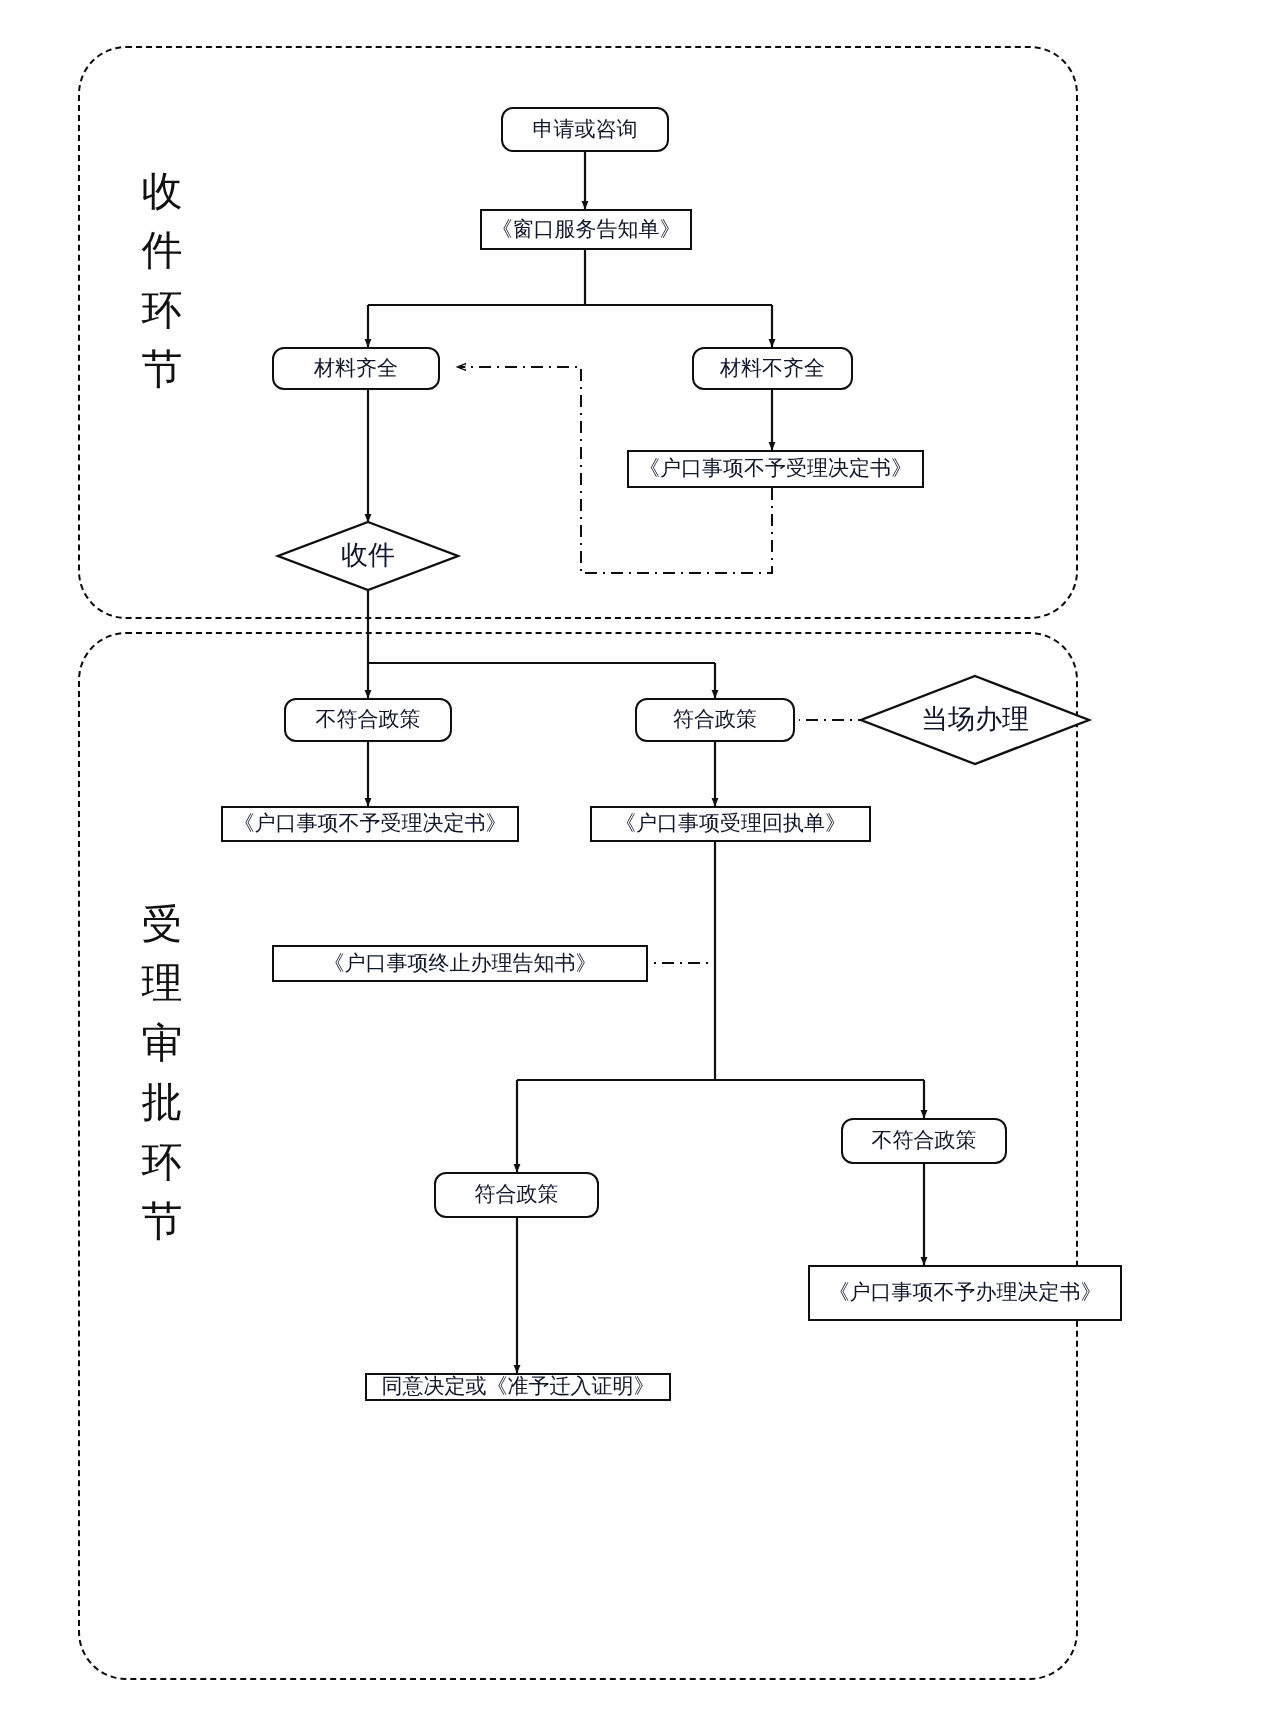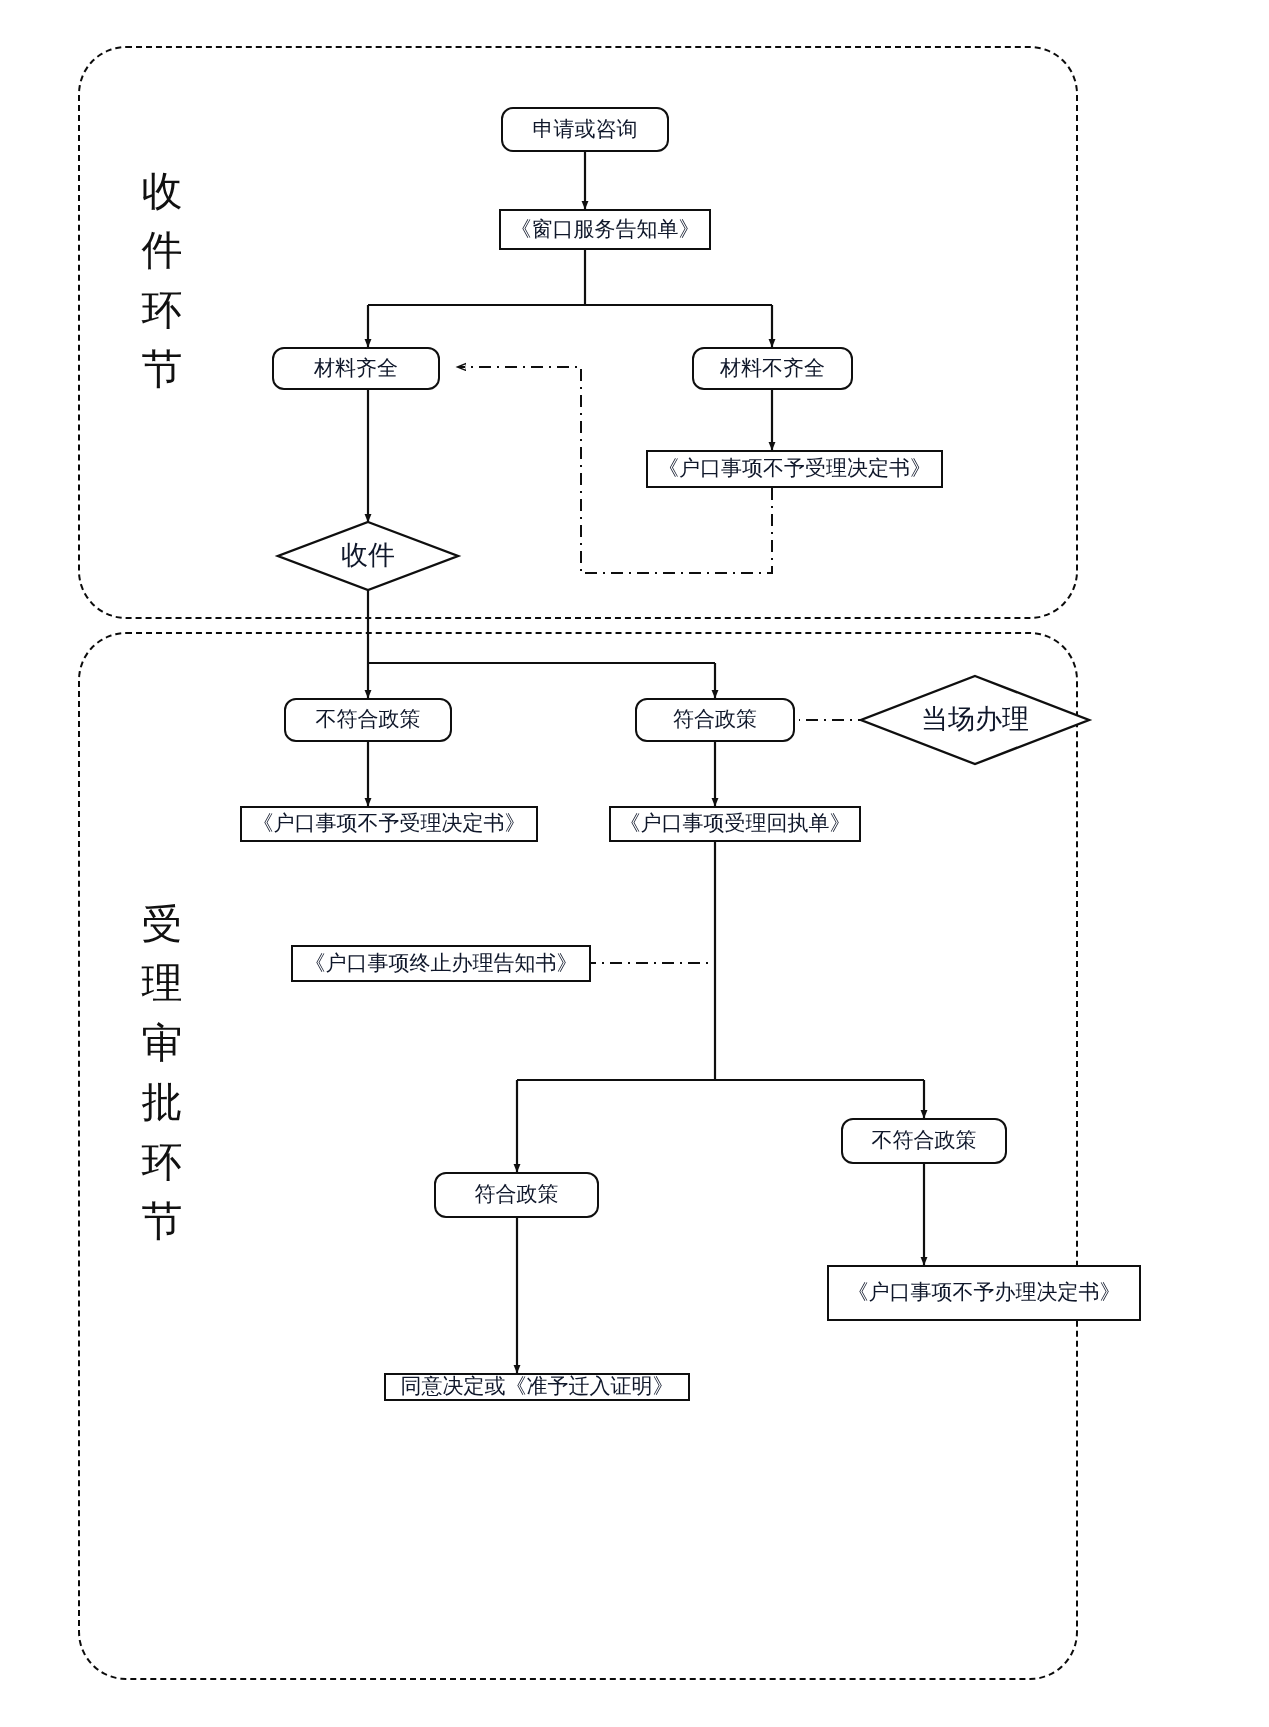--- a/index.html
+++ b/index.html
@@ -41,21 +41,20 @@
   }
   .node.rounded {
     border: 2px solid #0f0f0f;
     border-radius: 12px;
     font-size: 21px;
   }
   .node.rect {
     border: 2.5px solid #0f0f0f;
     border-radius: 0;
     font-size: 21px;
-    margin-left: 19px;
   }
   .node.diamond-label {
     border: none;
     background: transparent;
     font-size: 27px;
   }
   
   .stage-title {
     position: absolute;
     font-size: 41px;
@@ -166,23 +165,23 @@
   <div class="node diamond-label" style="left:318px; top:540px; width:100px; height:32px;">收件</div>
 
   <div class="node rounded" style="left:284px; top:698px; width:168px; height:44px;">不符合政策</div>
 
   <div class="node rounded" style="left:635px; top:698px; width:160px; height:44px;">符合政策</div>
 
   <div class="node diamond-label" style="left:910px; top:704px; width:130px; height:32px;">当场办理</div>
 
   <div class="node rect" style="left:221px; top:806px; width:298px; height:36px;">《户口事项不予受理决定书》</div>
 
-  <div class="node rect" style="left:590px; top:806px; width:252px; height:36px;">《户口事项受理回执单》</div>
+  <div class="node rect" style="left:590px; top:806px; width:281px; height:36px;">《户口事项受理回执单》</div>
 
-  <div class="node rect" style="left:272px; top:945px; width:300px; height:37px;">《户口事项终止办理告知书》</div>
+  <div class="node rect" style="left:272px; top:945px; width:376px; height:37px;">《户口事项终止办理告知书》</div>
 
   <div class="node rounded" style="left:434px; top:1172px; width:165px; height:46px;">符合政策</div>
 
   <div class="node rounded" style="left:841px; top:1118px; width:166px; height:46px;">不符合政策</div>
 
   <div class="node rect" style="left:808px; top:1265px; width:314px; height:56px;">《户口事项不予办理决定书》</div>
 
   <div class="node rect" style="left:365px; top:1373px; width:306px; height:28px;">同意决定或《准予迁入证明》</div>
 
 </div>

